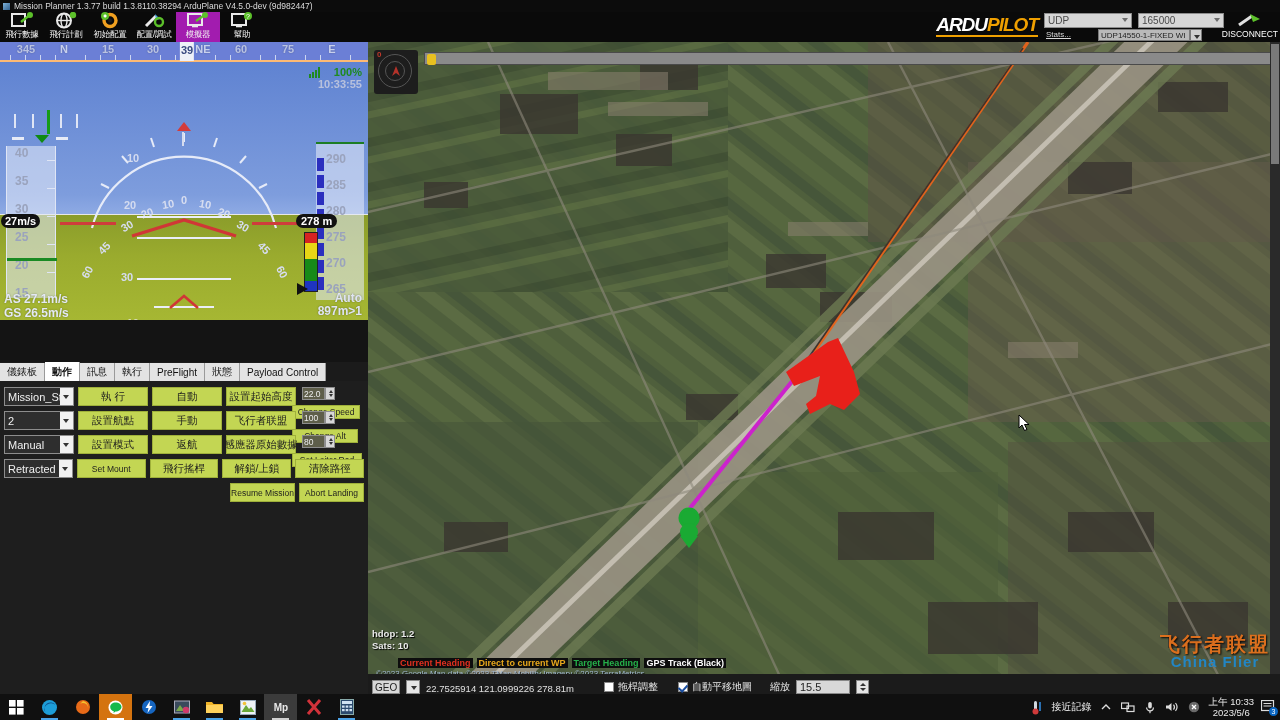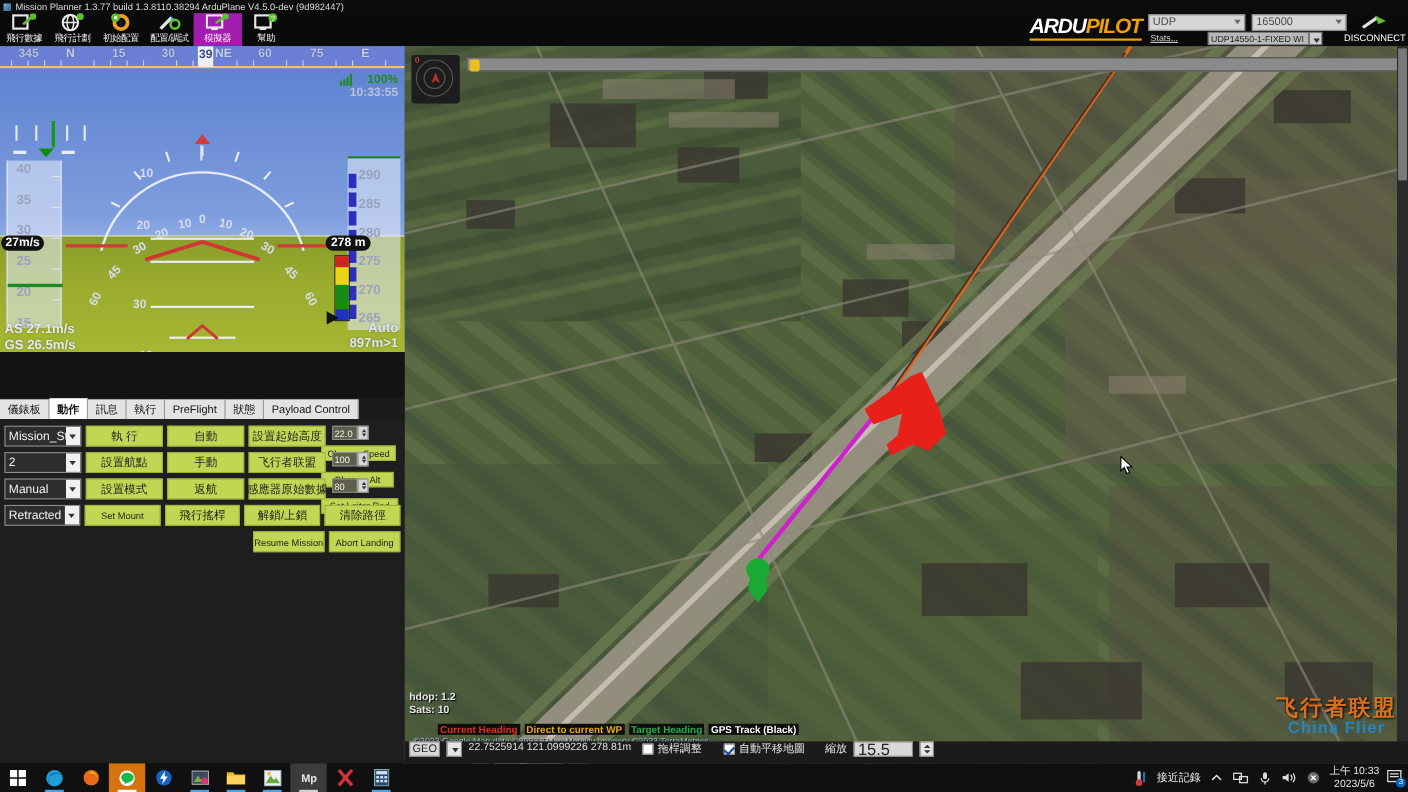--- a/index.html
+++ b/index.html
@@ -168,32 +168,32 @@
                  background:#e8c020; border-radius:2px; }
   
   #mapinfo { position:absolute; left:4px; bottom:42px; font-size:9.5px; font-weight:bold;}
   #mapinfo .ln { color:#e8e8e8; text-shadow:1px 1px 1px #000; margin-bottom:1px; }
   #legend { position:absolute; left:30px; bottom:26px; display:flex; gap:4px; font-size:9px; font-weight:bold;}
   #legend span { background:#0d0d0d; padding:0 2px; }
   #copyright { position:absolute; left:8px; bottom:16px; font-size:8px; color:#9fb6cf;
                text-shadow:1px 1px 1px #000;}
   
   #mapbar { position:absolute; left:0; bottom:0; width:912px; height:20px; background:#1b1b1b;
-            display:flex; align-items:flex-start; padding-left:4px; gap:6px; }
+            display:flex; align-items:flex-end; padding-left:4px; gap:6px; }
   #geo { width:28px;height:14px;background:#d8d8d8;color:#222;font-size:10px;display:flex;
          align-items:center;padding-left:2px;border:1px solid #888;}
   #geobtn{width:14px;height:14px;background:#e5e5e5;border:1px solid #888;position:relative;}
   #geobtn:after{content:"";position:absolute;left:4px;top:5px;border-left:3px solid transparent;
                 border-right:3px solid transparent;border-top:4px solid #333;}
   #coords{font-size:9.5px;color:#e0e0e0;}
   .ckbox{width:10px;height:10px;background:#fff;border:1px solid #888;position:relative;}
   .ckbox.on:after{content:"";position:absolute;left:1px;top:0px;width:4px;height:7px;
         border:solid #1b4fa0;border-width:0 2px 2px 0;transform:rotate(42deg);}
   .ckwrap{display:flex;align-items:center;gap:4px;font-size:10px;color:#e6e6e6;}
-  #zoomspin{width:54px;height:14px;background:#d8d8d8;color:#222;font-size:15px;
+  #zoomspin{width:54px;height:14px;background:#d8d8d8;color:#222;font-size:11px;
             display:flex;align-items:center;padding-left:3px;border:1px solid #888;}
   #zoomspinbtn{width:13px;height:14px;background:#e5e5e5;border:1px solid #888;position:relative;}
   #zoomspinbtn:before{content:"";position:absolute;left:3.5px;top:2px;border-left:3px solid transparent;
       border-right:3px solid transparent;border-bottom:3.5px solid #333;}
   #zoomspinbtn:after{content:"";position:absolute;left:3.5px;bottom:2px;border-left:3px solid transparent;
       border-right:3px solid transparent;border-top:3.5px solid #333;}
   
   #wm { position:absolute; right:10px; bottom:24px; text-align:center; opacity:.92; }
   #wm .cn { font-size:20px; font-weight:bold; color:#e8721c; letter-spacing:2px; line-height:20px;
             text-shadow:1px 1px 2px #000;}
@@ -673,21 +673,21 @@
   </div>
 
   <svg id="cursor" viewBox="0 0 14 18">
     <path d="M1 1 L1 14 L4 11 L6.5 16.5 L9 15.5 L6.5 10.5 L11 10.5 Z" fill="#fff" stroke="#000" stroke-width="1"></path>
   </svg>
 
   <div id="mapbar">
     <div id="geo">GEO</div>
     <div id="geobtn"></div>
     <div id="coords">22.7525914 121.0999226  278.81m</div>
-    <div class="ckwrap" style="margin-left:4px">
+    <div class="ckwrap" style="margin-left:24px">
       <span class="ckbox"></span>
       <span>拖桿調整</span>
     </div>
     <div class="ckwrap" style="margin-left:14px">
       <span class="ckbox on"></span>
       <span>自動平移地圖</span>
     </div>
     <span style="margin-left:12px;font-size:10px;color:#e6e6e6">縮放</span>
     <div id="zoomspin">15.5</div>
     <div id="zoomspinbtn"></div>

